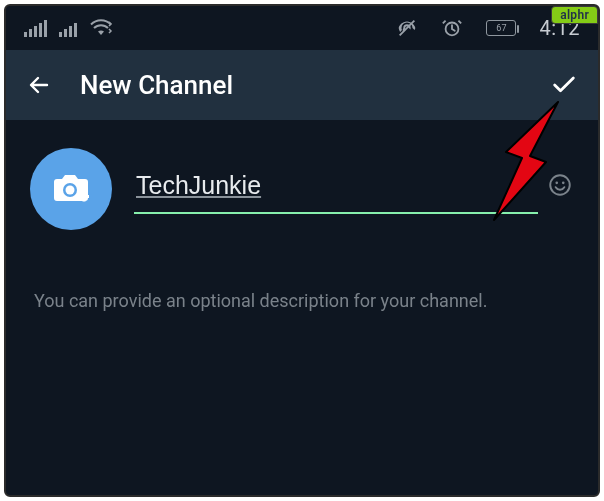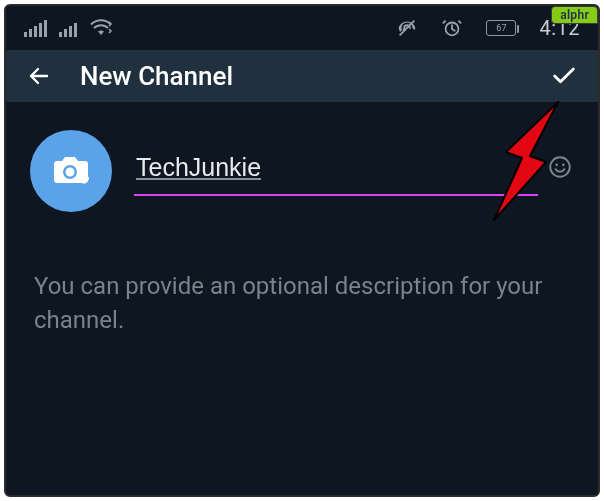--- a/index.html
+++ b/index.html
@@ -47,59 +47,59 @@
   }
 
   
   .sig { display: inline-flex; align-items: flex-end; gap: 2px; height: 18px; }
   .sig span { width: 3px; background: #9aa1a9; display: inline-block; }
   .sig .b1{height:5px}.sig .b2{height:8px}.sig .b3{height:11px}
   .sig .b4{height:14px}.sig .b5{height:17px}
 
   
   .header {
-    height: 52px; background: #21303f;
+    height: 70px; background: #21303f;
     display: flex; align-items: center; padding: 0 20px;
     gap: 28px;
   }
   .back { color: #fff; width: 26px; height: 26px; display:flex;align-items:center;justify-content:center;}
   .title { color: #fff; font-size: 26px; font-weight: 500; flex:1; }
   .check { color: #fff; width:28px;height:28px; display:flex;align-items:center;justify-content:center;}
 
   
   .content { padding: 28px 24px; }
   .row1 { display:flex; align-items:center; gap: 22px; }
   .avatar {
     width: 82px; height: 82px; border-radius: 50%;
     background: #5aa3e8; display:flex;align-items:center;justify-content:center;
     flex-shrink: 0;
   }
   .name-wrap { flex:1; position:relative; padding-right: 36px; }
   .chname {
     width: 100%; background: transparent; border: none;
-    border-bottom: 2px solid #d946ef;
+    border-bottom: 2px solid #86efac;
     color: #e8ebee; font-size: 25px; padding: 6px 2px 12px;
     outline: none; text-decoration: underline;
     text-decoration-color: #8a929a;
   }
   .emoji-btn {
     position:absolute; right:0; top: 6px;
     width: 28px; height:28px; color:#7b838b;
     display:flex;align-items:center;justify-content:center;
   }
 
   .desc-block { margin-top: 58px; padding: 0 4px; }
   .desc-input {
     width:100%; background:transparent; border:none;
     border-bottom: 1px solid #3a4754;
     font-size: 22px; color:#7f868e; padding: 4px 0 16px;
     outline:none;
   }
   .desc-input::placeholder { color:#7f868e; }
-  .desc-hint { color:#7a828a; font-size:24px; margin-top:30px; line-height:1.4; }
+  .desc-hint { color:#7a828a; font-size:18px; margin-top:30px; line-height:1.4; }
 
   
   .arrow {
     position: absolute; left: 460px; top: 92px; width: 110px; height: 130px;
     z-index: 40; pointer-events: none;
   }
 
   svg { display:block; }
 </style>
 </head>

